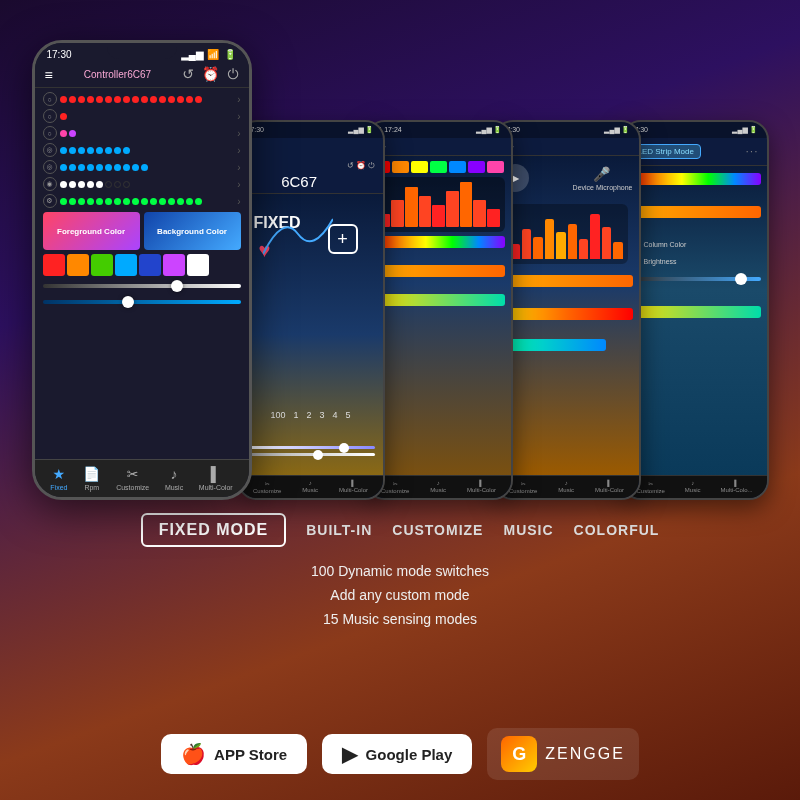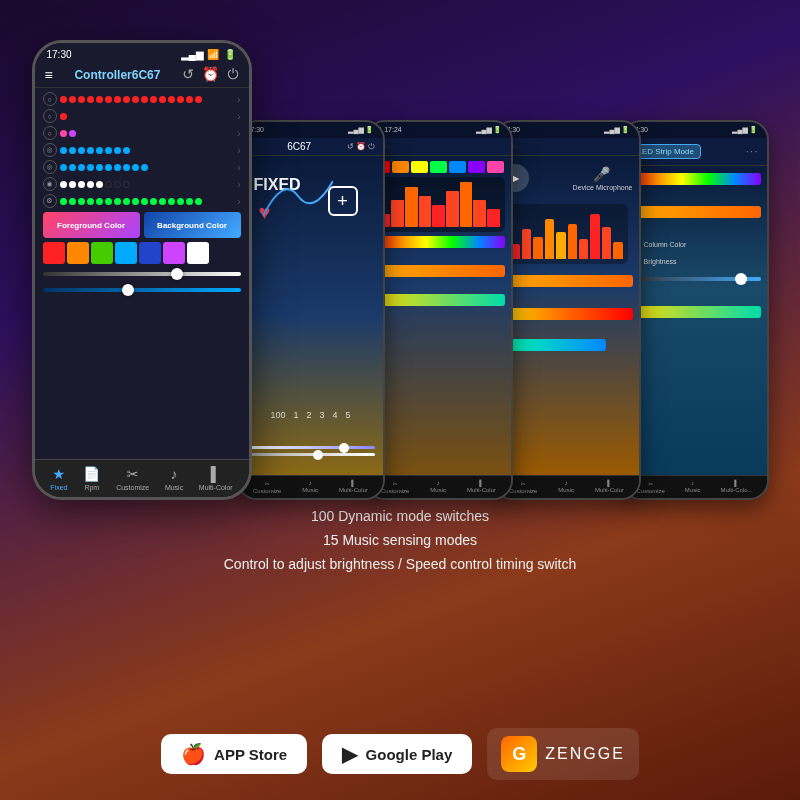--- a/index.html
+++ b/index.html
@@ -91,23 +91,23 @@
     .phone-header {
       display: flex;
       justify-content: space-between;
       align-items: center;
       padding: 4px 10px;
       background: #1a1a2e;
       border-bottom: 1px solid #333;
     }
 
     .phone-header-title {
-      color: #7dd3fc;
-      font-size: 12px;
-      font-weight: bold;
+      color: #f9a8d4;
+      font-size: 10px;
+      font-weight: normal;
     }
 
     .phone-header-icons {
       display: flex;
       gap: 8px;
       color: #aaa;
       font-size: 14px;
     }
 
     .phone-body {
@@ -165,21 +165,21 @@
 
     
     .color-btn-row {
       display: flex;
       gap: 4px;
       margin: 4px 0;
     }
 
     .color-btn {
       flex: 1;
-      height: 26px;
+      height: 38px;
       border-radius: 4px;
       border: none;
       font-size: 8px;
       color: #fff;
       font-weight: bold;
     }
 
     .color-btn.fg { background: linear-gradient(135deg, #ff4466, #aa44ff); }
     .color-btn.bg { background: linear-gradient(135deg, #1144aa, #44aaff); }
 
@@ -779,21 +779,21 @@
 
     <div class="secondary-phones">
 
       <div class="secondary-phone">
         <div class="sec-status">
           <span>17:30</span>
           <span>▂▄▆ 🔋</span>
         </div>
         <div class="sec-header">
           <span style="color:#aaa;">≡</span>
-          <span style="color:#fff;font-size:10px;">6C67</span>
+          <span style="color:#fff;font-size:15px;margin-top:32px;">6C67</span>
           <span style="color:#aaa;">↺ ⏰ ⏻</span>
         </div>
         <div class="sec-body builtin-screen">
           <div class="builtin-auto">FIXED</div>
           <div class="plus-btn">+</div>
           <div class="builtin-heart">♥</div>
           <svg style="position:absolute;top:15px;right:50px;width:70px;height:50px;" viewBox="0 0 70 50">
             <path d="M0,45 Q20,5 35,25 Q50,45 70,10" stroke="#44aaff" stroke-width="2" fill="none"></path>
           </svg>
           <div class="builtin-numbers">
@@ -986,25 +986,32 @@
           <div class="sec-nav-item">
             <span>▌</span>
             <span>Multi-Colo...</span>
           </div>
         </div>
       </div>
 
     </div>
   </div>
 
+  <div class="modes-section">
+    <div class="mode-fixed">FIXED MODE</div>
+    <div class="mode-other">BUILT-IN</div>
+    <div class="mode-other">CUSTOMIZE</div>
+    <div class="mode-other">MUSIC</div>
+    <div class="mode-other">COLORFUL</div>
+  </div>
 
   <div class="features-list">
     <div>100 Dynamic mode switches</div>
+    <div>Add any custom mode</div>
     <div>15 Music sensing modes</div>
-    <div>Control to adjust brightness / Speed control timing switch</div>
   </div>
 
   <div class="store-buttons">
     <div class="store-btn">
       <span class="store-btn-icon">🍎</span>
       <span>APP Store</span>
     </div>
     <div class="store-btn">
       <span class="store-btn-icon">▶</span>
       <span>Google Play</span>

